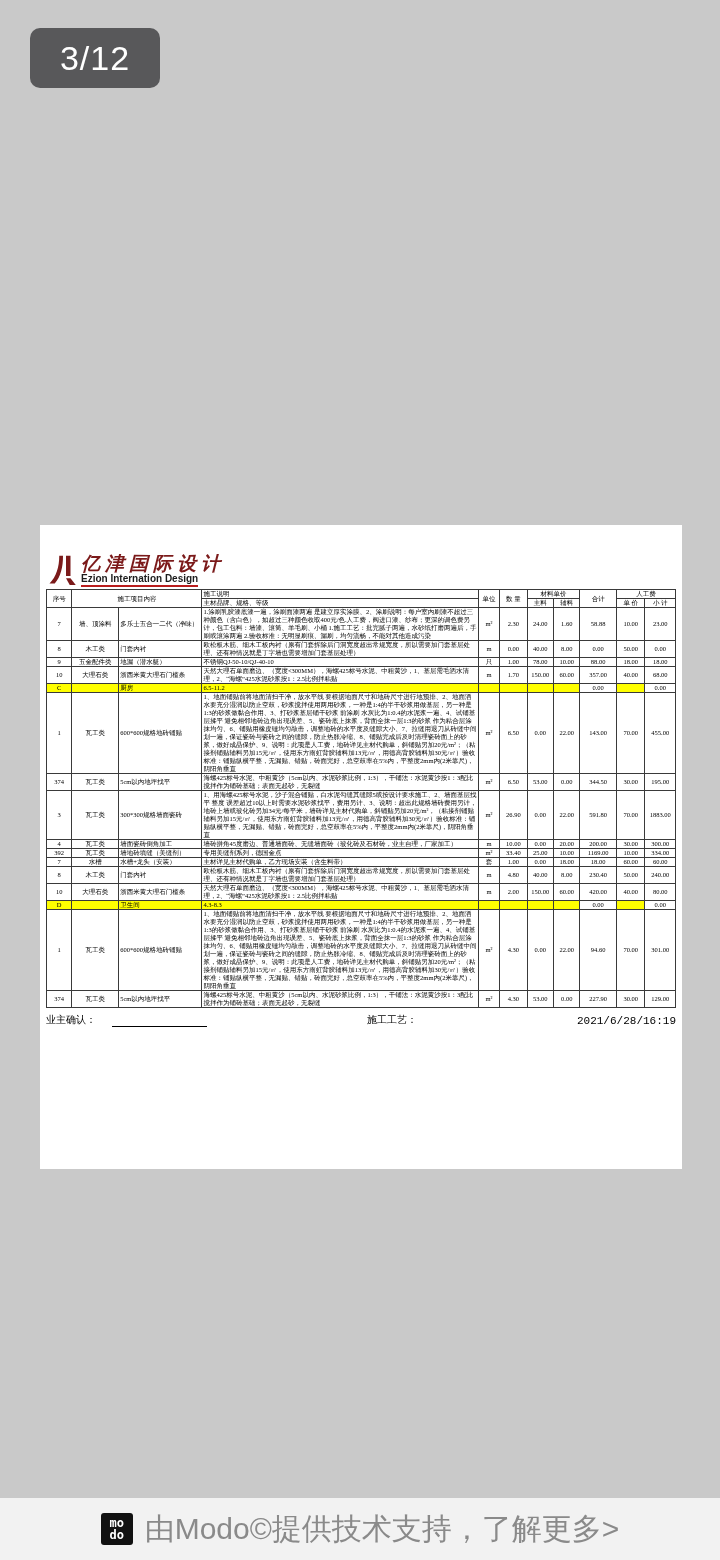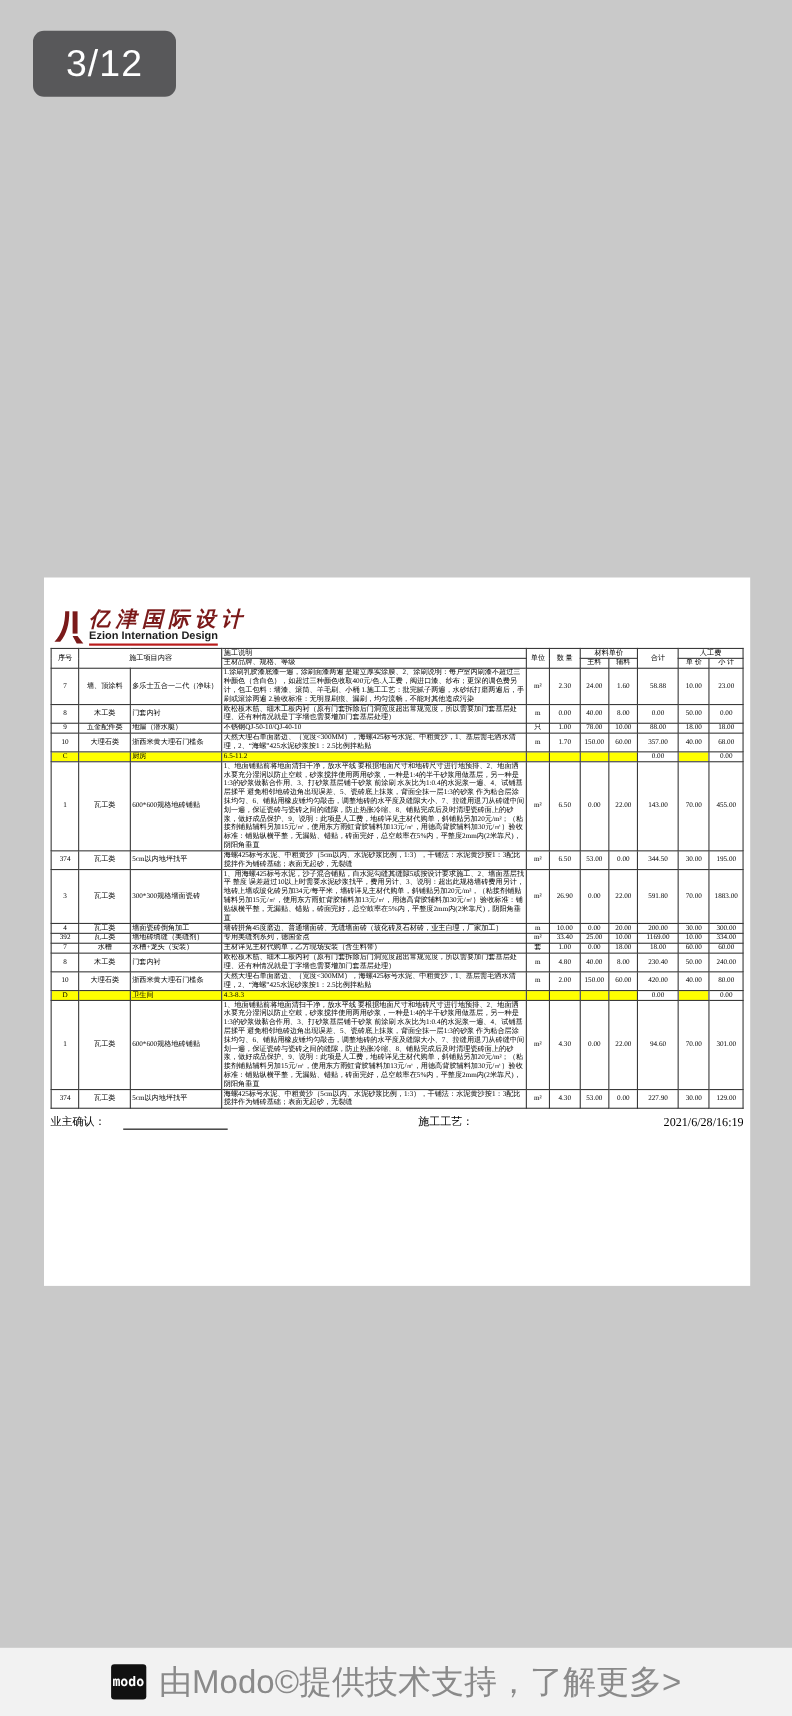--- a/index.html
+++ b/index.html
@@ -46,29 +46,29 @@
   td.desc{text-align:left;}
   tr.section td{background:#ffff00;}
   tr.section td.white{background:#ffffff;}
   .footer-line{
     width:630px;display:flex;align-items:flex-end;margin-top:5px;
     font-size:10px;color:#000;gap:16px;
   }
   .footer-line .owner{flex:0 0 auto;}
   .sign-underline{display:inline-block;width:95px;border-bottom:1px solid #000;height:10px;}
   .footer-line .company{flex:1;text-align:center;}
-  .footer-line .stamp{flex:0 0 auto;font-size:11px;font-family:Liberation Serif, serif;}
+  .footer-line .stamp{flex:0 0 auto;font-size:11px;font-family:Liberation Mono, monospace;}
   
   .bottom-bar{
     position:absolute;left:0;bottom:0;width:720px;height:62px;
     background:#f2f2f2;display:flex;align-items:center;justify-content:center;
   }
   .modo-logo{
     width:32px;height:32px;background:#111;color:#fff;border-radius:3px;
-    display:flex;align-items:center;justify-content:center;
+    display:flex;flex-direction:column;align-items:center;justify-content:center;
     font-family:"DejaVu Sans Mono",monospace;font-size:12px;line-height:12px;
     font-weight:bold;margin-right:12px;
   }
   .bottom-text{color:#8a8a8a;font-size:30px;}
 </style>
 </head>
 <body>
 
 <div class="page-badge">
   <span>3/12</span>

